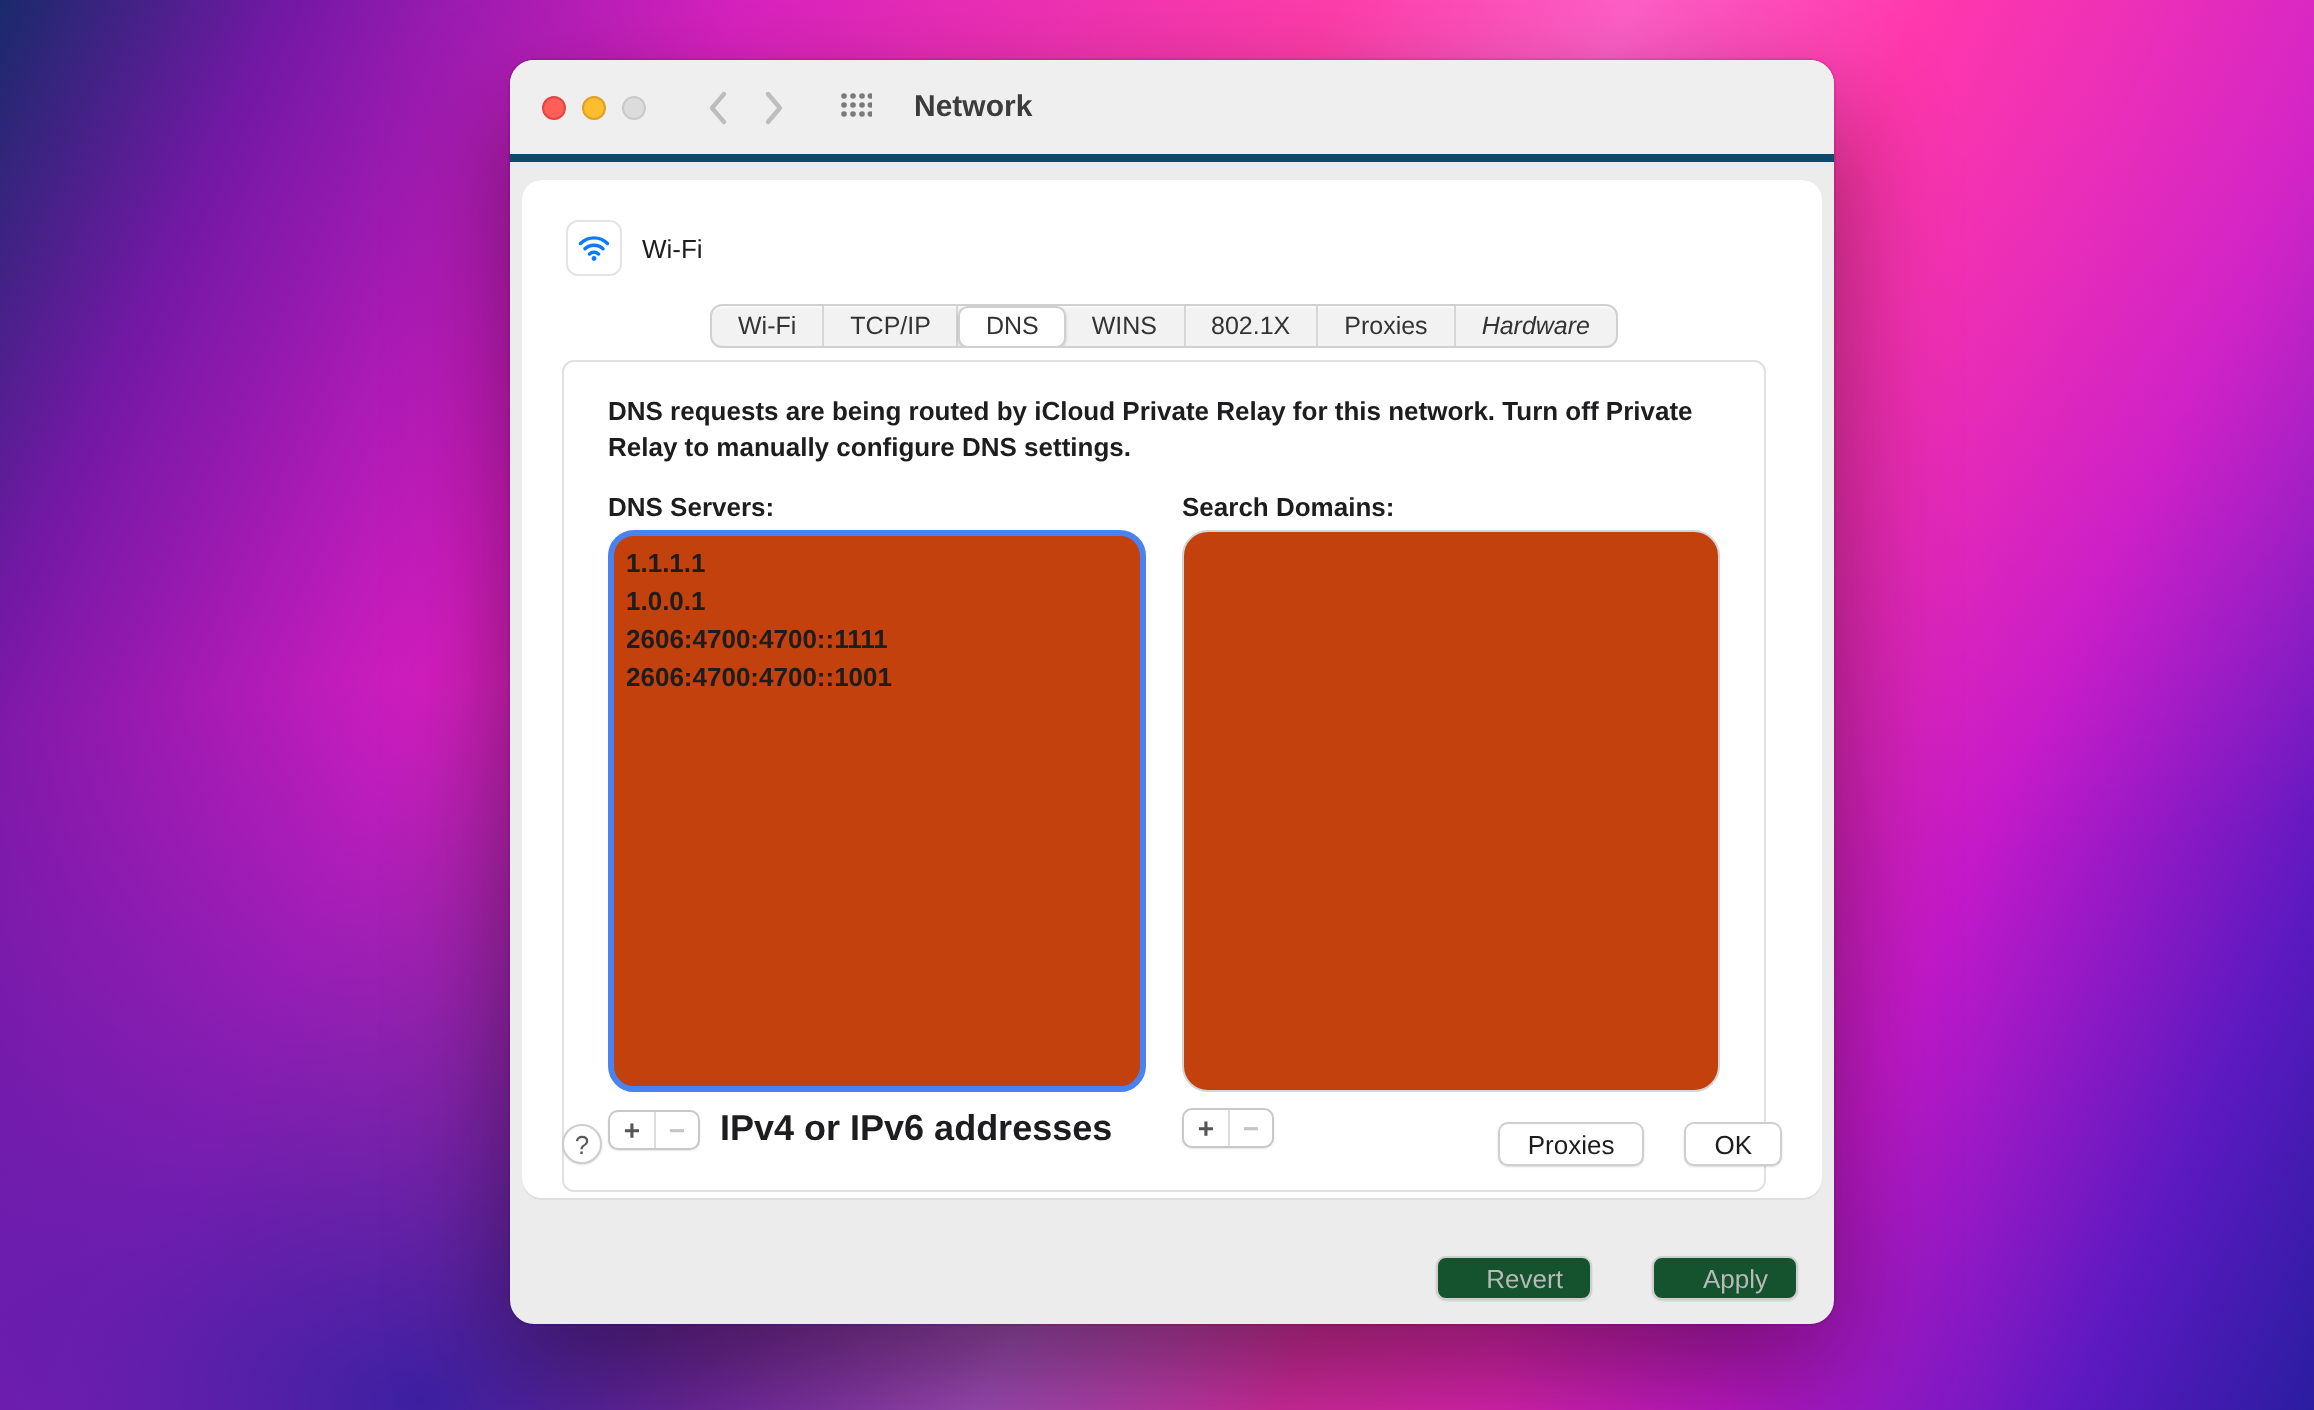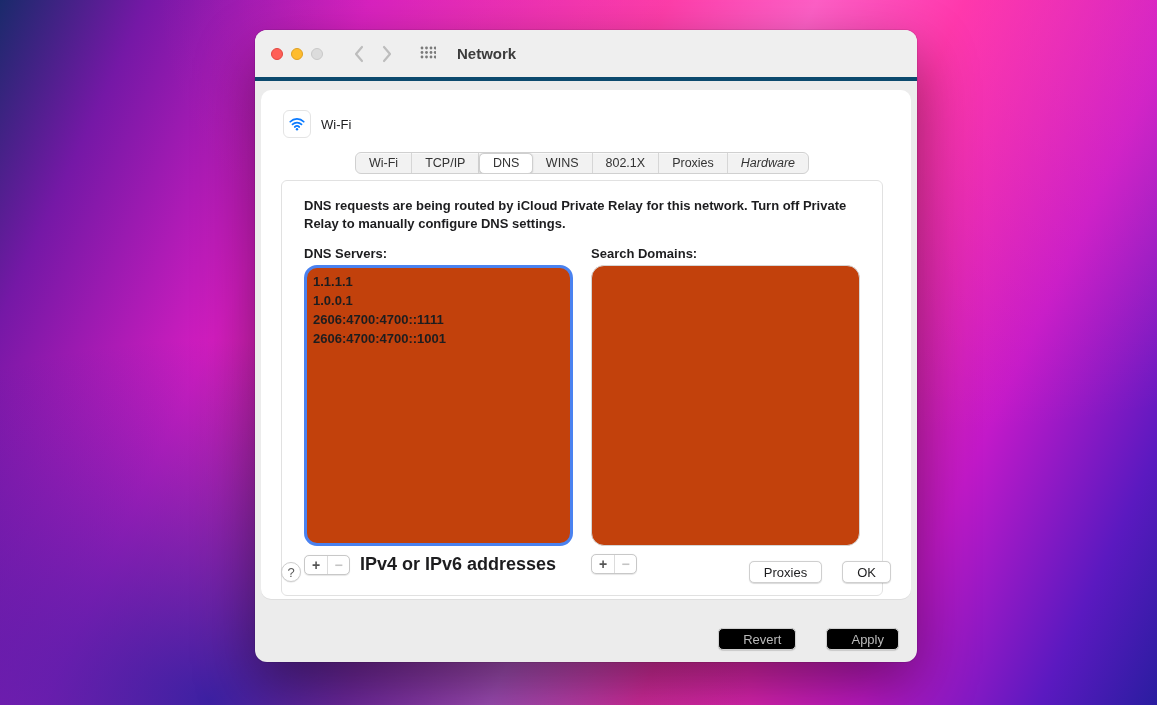--- a/index.html
+++ b/index.html
@@ -88,21 +88,21 @@
     .help { width:20px; height:20px; border-radius:50%; border:1px solid #cecece; background:#fff;
       display:flex; align-items:center; justify-content:center; font-size:13px; color:#5a5a5a;
       box-shadow: 0 0.5px 1px rgba(0,0,0,0.12); }
     .sheet-spacer { flex:1; }
     .btn { height: 22px; padding: 0 14px; font-size:13px; background:#fff; border:0.5px solid #cfcfcf;
       border-radius:5px; box-shadow: 0 0.5px 1px rgba(0,0,0,0.15); display:flex; align-items:center; }
     .btn + .btn { margin-left: 20px; }
 
     .win-footer { position:absolute; left:0; right:0; bottom:0; height:46px;
       display:flex; align-items:center; justify-content:flex-end; padding: 0 18px; gap:10px; }
-    .btn.disabled { color:#b9b9b9; background:#000000;padding-left:24px; }
+    .btn.disabled { color:#b9b9b9; background:#14532d;padding-left:24px; }
   </style>
 </head>
 <body>
 
 <div class="window">
 
   <div class="titlebar">
     <div class="traffic">
       <div class="tl close"></div>
       <div class="tl min"></div>

